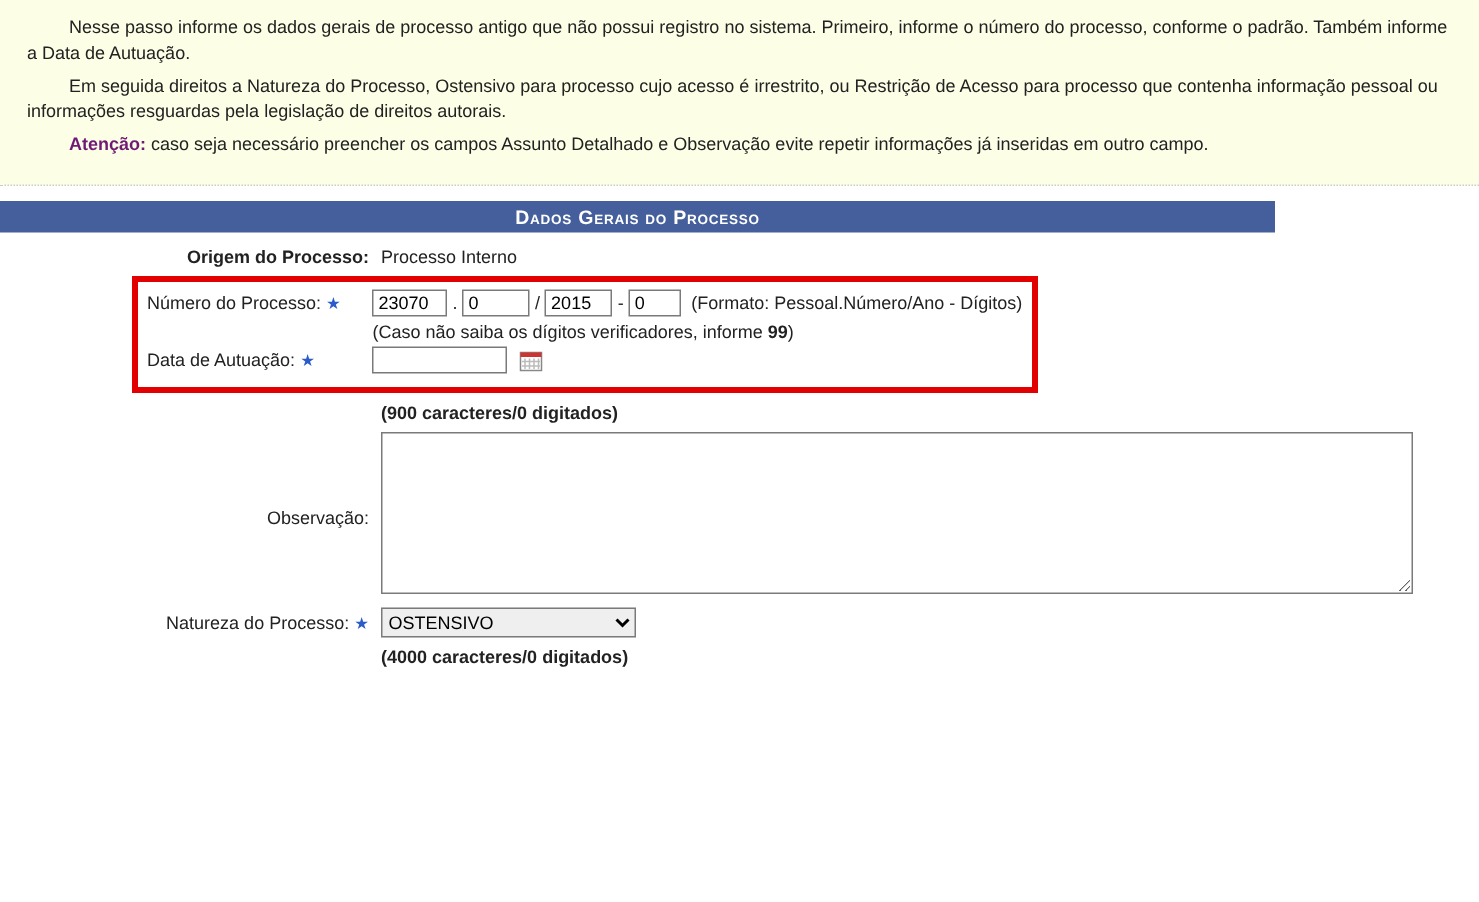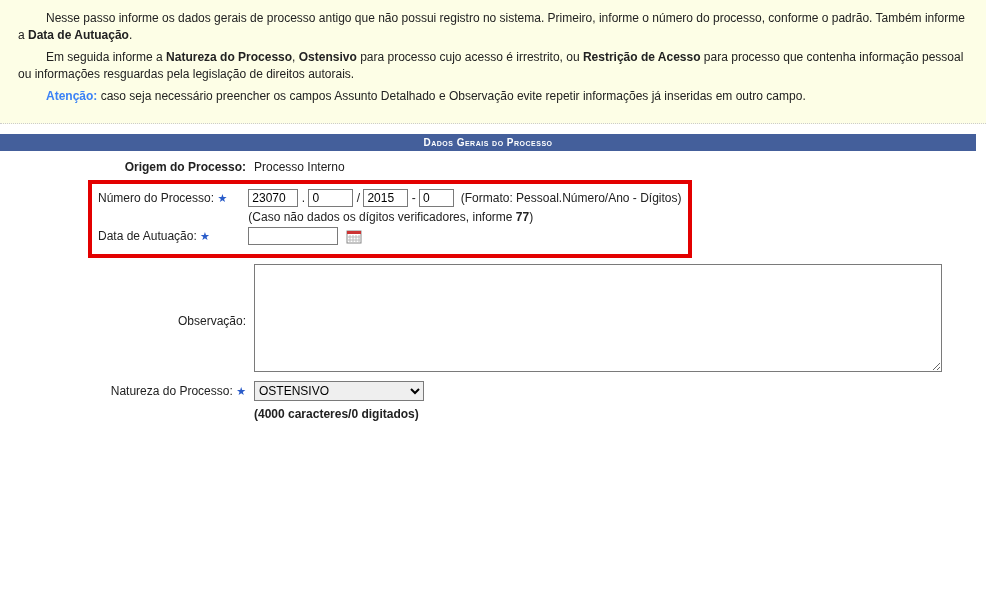--- a/index.html
+++ b/index.html
@@ -14,32 +14,32 @@
     background: #fdfee6;
     border-bottom: 1px dotted #ccc;
     padding: 10px 18px 14px 18px;
     width: 986px;
   }
   .info-box p {
     margin: 0 0 4px 0;
     line-height: 1.45;
     text-indent: 28px;
   }
-  .info-box b { font-weight: bold; }
-  .warn { color: #3b82f6; font-weight: bold; }
+  .info-box b { font-weight: normal; }
+  .warn { color: #701a75; font-weight: bold; }
   .section-header {
     background: #445f9b;
     color: #fff;
     text-align: center;
     font-variant: small-caps;
     letter-spacing: 0.5px;
     font-weight: bold;
     padding: 3px 0;
-    font-size: 10px;
-    width: 976px;
+    font-size: 13px;
+    width: 850px;
     margin-top: 10px;
   }
   .form-area {
     width: 986px;
     padding: 6px 0 0 0;
   }
   table.form {
     border-collapse: collapse;
     width: 100%;
   }
@@ -109,21 +109,21 @@
   .ta-lg{ height: 108px; }
 </style>
 </head>
 <body>
 
 <div class="info-box">
   <p>
     <span>Nesse passo informe os dados gerais de processo antigo que não possui registro no sistema. Primeiro, informe o número do processo, conforme o padrão. Também informe a </span><b>Data de Autuação</b><span>.</span>
   </p>
   <p>
-    <span>Em seguida informe a </span><b>Natureza do Processo</b><span>, </span><b>Ostensivo</b><span> para processo cujo acesso é irrestrito, ou </span><b>Restrição de Acesso</b><span> para processo que contenha informação pessoal ou informações resguardas pela legislação de direitos autorais.</span>
+    <span>Em seguida direitos a </span><b>Natureza do Processo</b><span>, </span><b>Ostensivo</b><span> para processo cujo acesso é irrestrito, ou </span><b>Restrição de Acesso</b><span> para processo que contenha informação pessoal ou informações resguardas pela legislação de direitos autorais.</span>
   </p>
   <p>
     <span class="warn">Atenção:</span><span> caso seja necessário preencher os campos Assunto Detalhado e Observação evite repetir informações já inseridas em outro campo.</span>
   </p>
 </div>
 
 <div class="section-header">Dados Gerais do Processo</div>
 
 <div class="form-area">
   <table class="form">
@@ -144,21 +144,21 @@
             <span>.</span>
             <input type="text" class="w45" value="0" style="">
             <span>/</span>
             <input type="text" class="w45" value="2015" style="">
             <span>-</span>
             <input type="text" class="w35" value="0" style="">
             &nbsp;<span>(Formato: Pessoal.Número/Ano - Dígitos)</span>
           </div>
           <div class="inner-row">
             <span class="lbl-inline"></span>
-            <span><span>(Caso não dados os dígitos verificadores, informe </span><b>77</b><span>)</span></span>
+            <span><span>(Caso não saiba os dígitos verificadores, informe </span><b>99</b><span>)</span></span>
           </div>
           <div class="inner-row">
             <span class="lbl-inline">
               <span>Data de Autuação:</span>
               <span class="req">★</span>
             </span>
             <input type="text" class="w90" value="" style="">
             <span class="cal-icon">
               <svg width="16" height="16" viewBox="0 0 16 16">
                 <rect x="1" y="2" width="14" height="12" fill="#fff" stroke="#888"></rect>
@@ -169,20 +169,24 @@
                 <line x1="13" y1="6" x2="13" y2="13" stroke="#bbb"></line>
                 <line x1="2" y1="8" x2="14" y2="8" stroke="#bbb"></line>
                 <line x1="2" y1="11" x2="14" y2="11" stroke="#bbb"></line>
               </svg>
             </span>
           </div>
         </div>
       </td>
     </tr>
     <tr>
+      <td></td>
+      <td class="counter">(900 caracteres/0 digitados)</td>
+    </tr>
+    <tr>
       <td class="lbl top" style="vertical-align:middle">
         <span>Observação:</span>
       </td>
       <td><textarea class="ta ta-lg" style=""></textarea></td>
     </tr>
     <tr>
       <td class="lbl">
         <span>Natureza do Processo:</span>
         <span class="req">★</span>
       </td>

